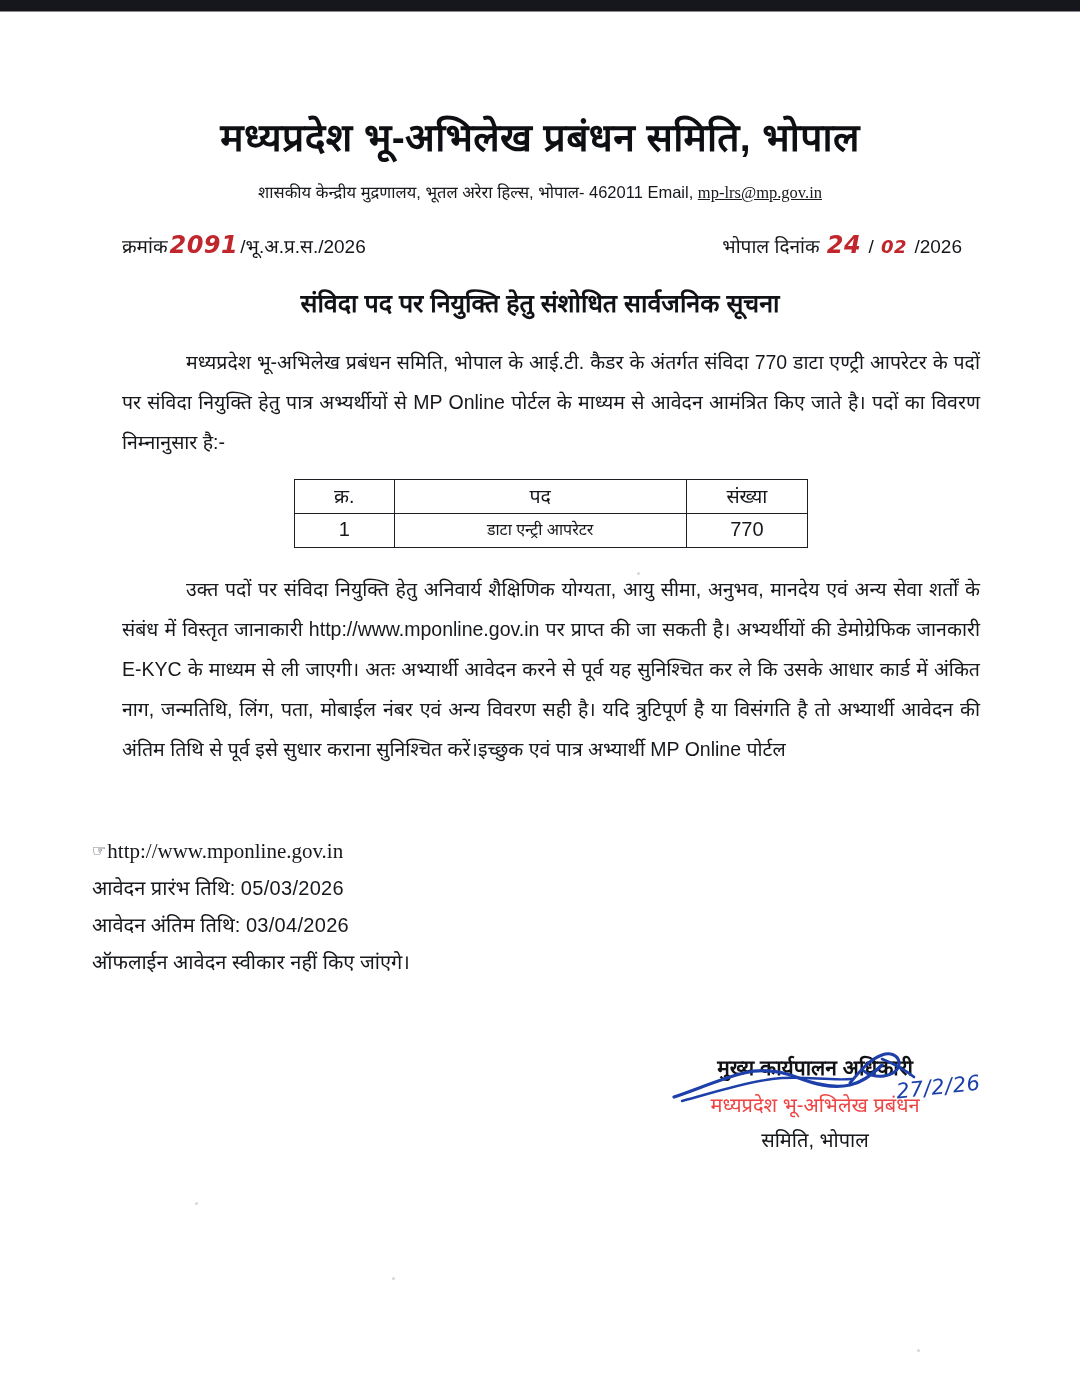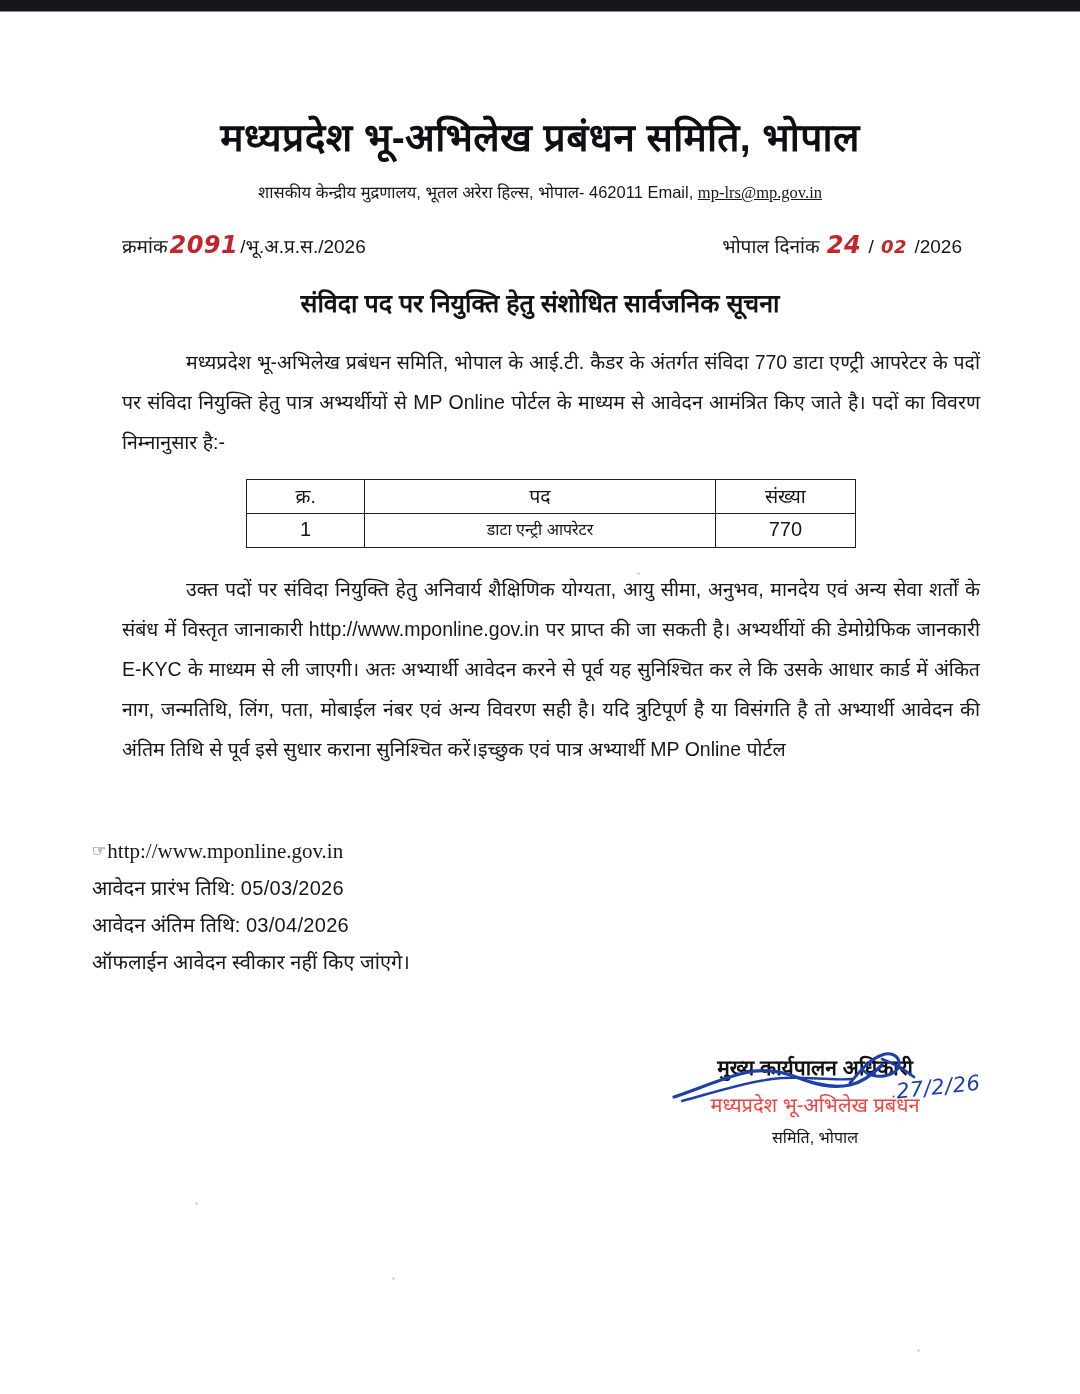--- a/index.html
+++ b/index.html
@@ -96,21 +96,21 @@
   p.para.first { margin-top: 24px; text-indent: 64px; }
   p.para.second { margin-top: 22px; text-indent: 64px; }
   
   .tbl-wrap {
     display: flex;
     justify-content: center;
     margin-top: 16px;
   }
   table.pos-table {
     border-collapse: collapse;
-    width: 610px;
+    width: 514px;
     font-family: "Liberation Sans", "DejaVu Sans", sans-serif;
   }
   table.pos-table td, table.pos-table th {
     border: 1.6px solid #1d1f24;
     text-align: center;
     font-weight: 400;
     font-size: 19.5px;
     padding: 2px 0 4px 0;
     height: 27px;
     color: #15171b;
@@ -177,21 +177,21 @@
     font-size: 21px;
     margin-top: 72px;
     color: #111216;
   }
   .sign-org1 {
     font-size: 20px;
     margin-top: 10px;
     color: #ef4444;
   }
   .sign-org2 {
-    font-size: 16px;
+    font-size: 20px;
     margin-top: 8px;
     color: #15171b;
   }
   .speck {
     position: absolute;
     background: #d8d8d8;
     border-radius: 50%;
   }
 </style>
 </head>

